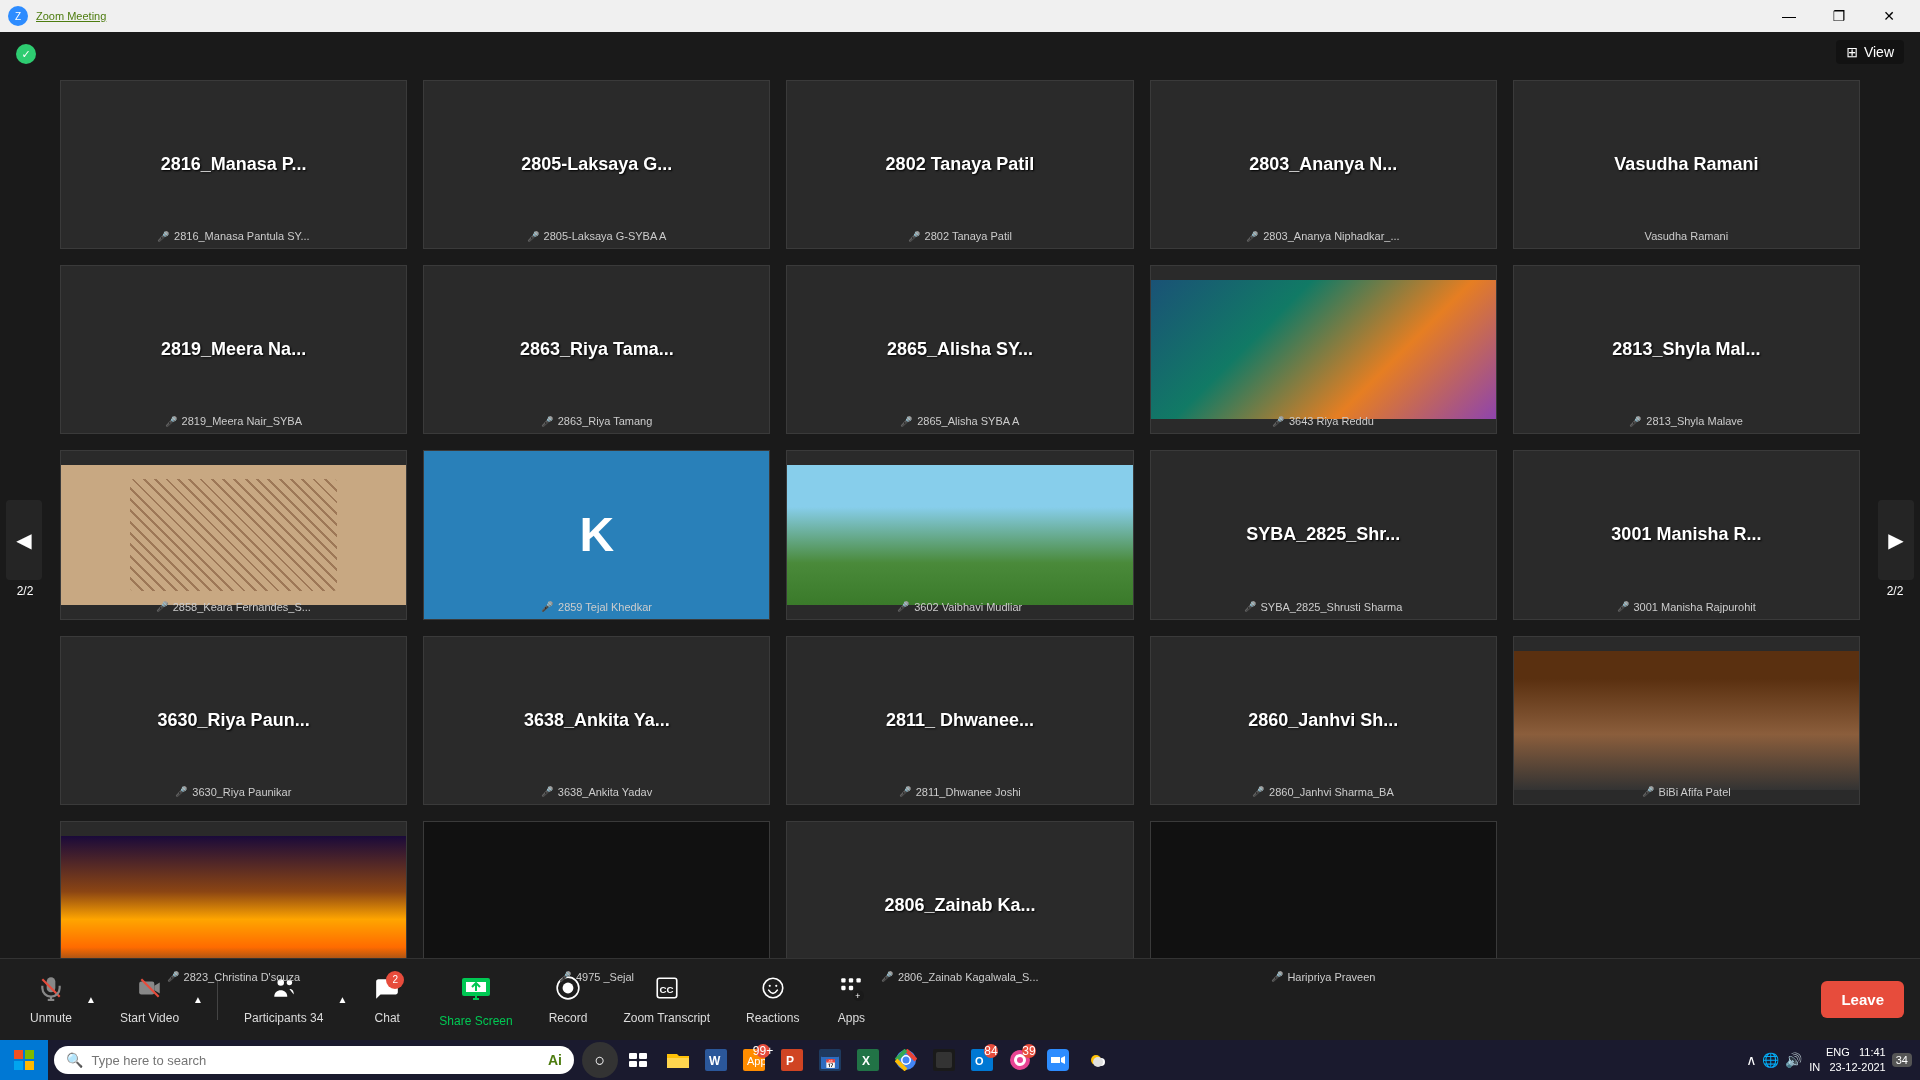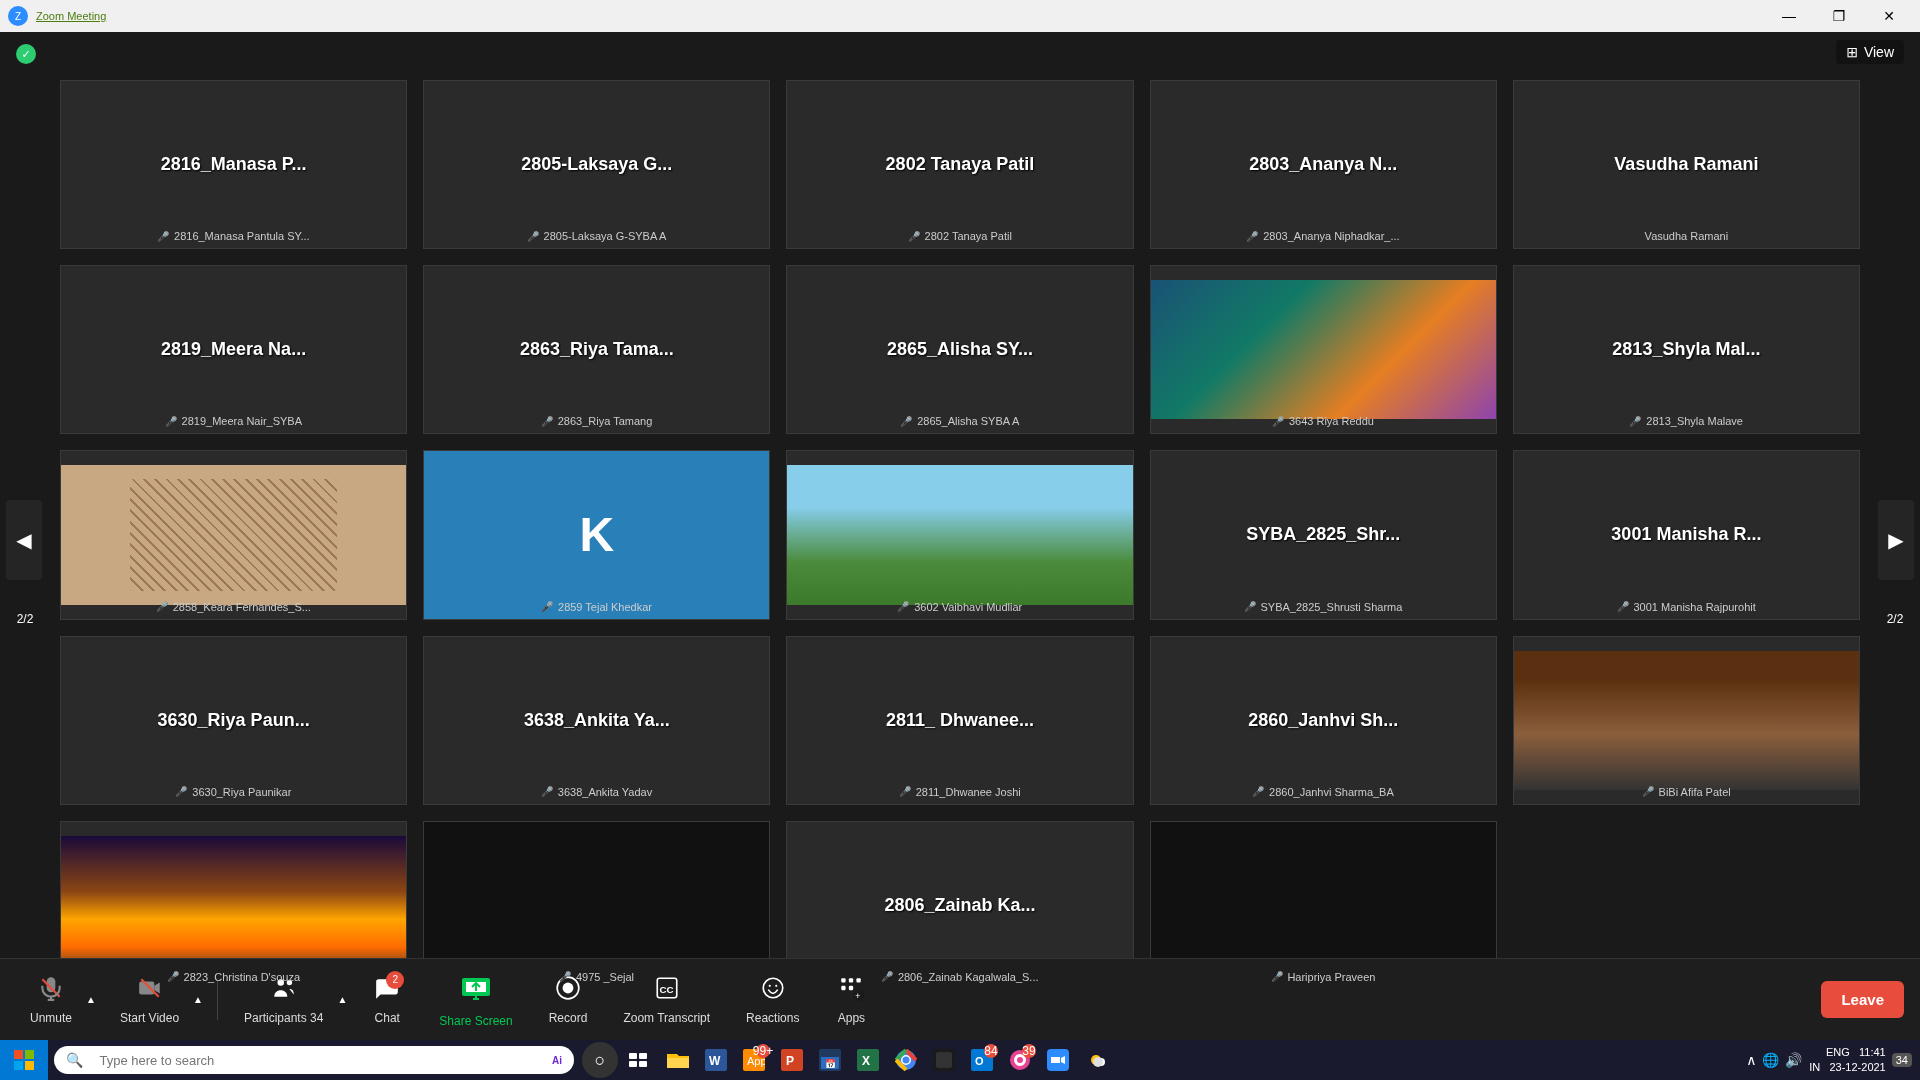--- a/index.html
+++ b/index.html
@@ -119,21 +119,20 @@
       border-radius: 4px;
       z-index: 10;
     }
     #nav-left { left: 6px; }
     #nav-right { right: 6px; }
     .nav-page {
       position: absolute;
       color: white;
       font-size: 12px;
       text-align: center;
-      margin-top: 28px;
     }
     #nav-left-page { left: 0; top: calc(50% + 44px); width: 50px; }
     #nav-right-page { right: 0; top: calc(50% + 44px); width: 50px; }
 
     
     #grid-area {
       position: absolute;
       top: 80px;
       left: 60px;
       right: 60px;
@@ -756,22 +755,22 @@
   <div id="taskbar-start">
     <svg width="20" height="20" viewBox="0 0 20 20">
       <rect x="0" y="0" width="9" height="9" fill="#f25022"></rect>
       <rect x="11" y="0" width="9" height="9" fill="#7fba00"></rect>
       <rect x="0" y="11" width="9" height="9" fill="#00a4ef"></rect>
       <rect x="11" y="11" width="9" height="9" fill="#ffb900"></rect>
     </svg>
   </div>
   <div id="taskbar-search">
     <span style="color:#666;font-size:14px;">🔍</span>
-    <input type="text" readonly="" style="font-size: 13px; color: rgb(51, 51, 51); margin-left: 8px;" placeholder="Type here to search">
-    <span style="margin-left:auto;color:#6d28d9;font-weight:bold;font-size:10px;">Ai</span>
+    <input type="text" readonly="" style="font-size: 13px; color: rgb(51, 51, 51);" placeholder="Type here to search">
+    <span style="margin-left:auto;color:#4d7c0f;font-weight:bold;font-size:14px;">Ai</span>
   </div>
   <div id="taskbar-cortana">
     <span style="font-size:18px;">○</span>
   </div>
   <div id="taskbar-task-view">
     <svg width="18" height="14" viewBox="0 0 18 14" fill="white">
       <rect x="0" y="0" width="8" height="6" rx="1"></rect>
       <rect x="10" y="0" width="8" height="6" rx="1"></rect>
       <rect x="0" y="8" width="8" height="6" rx="1"></rect>
       <rect x="10" y="8" width="8" height="6" rx="1"></rect>

